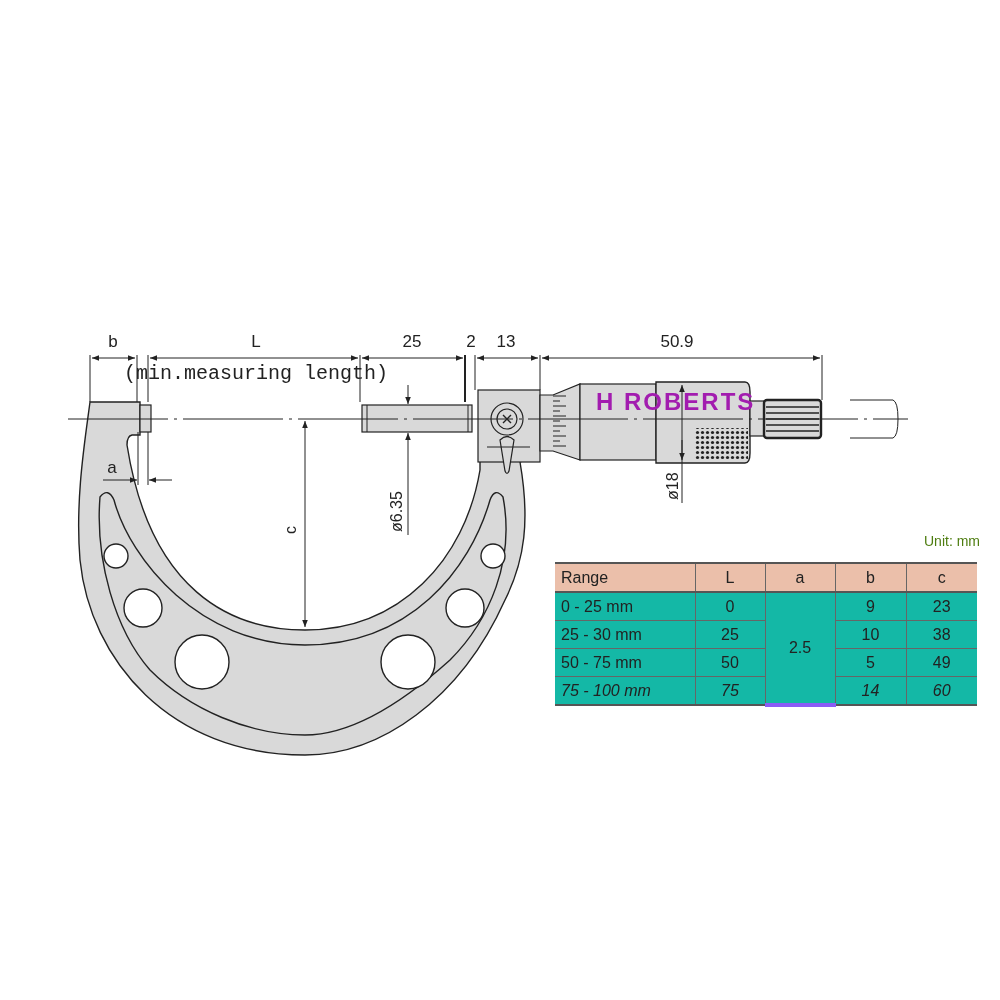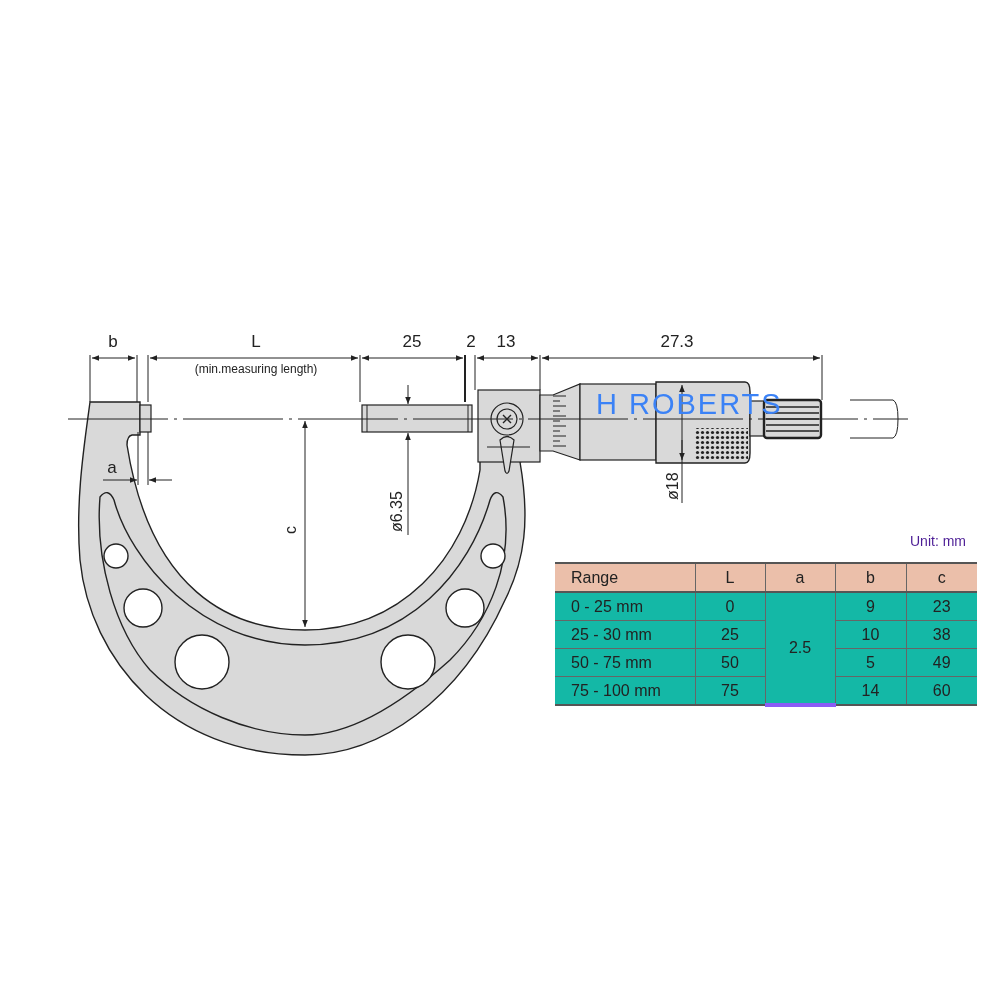--- a/index.html
+++ b/index.html
@@ -1,36 +1,36 @@
 <!DOCTYPE html>
 <html><head>
 <meta charset="utf-8">
 <style>
   html, body { margin: 0; padding: 0; background: #ffffff; }
   body { width: 1000px; height: 1000px; position: relative; overflow: hidden;
          font-family: "Liberation Sans", sans-serif; color: #222; }
   #drawing { position: absolute; left: 0; top: 0; width: 1000px; height: 1000px; }
   .dim-label { position: absolute; font-size: 17px; color: #222; white-space: nowrap;
                font-family: "Liberation Sans", sans-serif; transform: translateX(-50%); }
-  .dim-sub { font-size: 12px; }
+  .dim-sub { font-size: 20px; font-family: Liberation Mono, monospace; }
   .rot { position: absolute; font-size: 16px; color: #222; white-space: nowrap;
          transform-origin: left top; transform: rotate(-90deg); }
-  .unit-label { position: absolute; right: 34px; top: 533px; font-size: 14px; color: #4c1d95; }
+  .unit-label { position: absolute; right: 20px; top: 533px; font-size: 14px; color: #4d7c0f; }
   table.spec { position: absolute; left: 555px; top: 562px; width: 422px;
                border-collapse: collapse; font-size: 16px; }
-  table.spec th, table.spec td { height: 27px; padding: 0 16px; font-weight: normal; }
+  table.spec th, table.spec td { height: 27px; padding: 0 6px; font-weight: normal; }
   table.spec thead th { background: #ebbfaa; border-top: 2px solid #555; border-bottom: 2px solid #555; }
   table.spec tbody td { background: #14b8a6; border-bottom: 1px solid #666; }
-  table.spec tbody tr:last-child td { border-bottom: 2px solid #555; }
+  table.spec tbody tr:last-child td { border-bottom: 2px solid #555; font-style: italic; }
   table.spec th + th, table.spec td + td, table.spec td.rowspan-cell { border-left: 1px solid #666; }
   table.spec .left { text-align: left; }
   table.spec .center { text-align: center; }
   table.spec td.a-cell { border-bottom: 4px solid #8b5cf6; margin-top: 17px; }
-  .watermark { position: absolute; left: 596px; top: 388px; font-size: 29px; font-weight: normal;
-               color: #3b82f6; letter-spacing: 2px; }
+  .watermark { position: absolute; left: 596px; top: 388px; font-size: 24px; font-weight: bold;
+               color: #a21caf; letter-spacing: 2px; }
 </style>
 </head>
 <body>
 
 <svg id="drawing" viewBox="0 0 1000 1000" xmlns="http://www.w3.org/2000/svg">
   <defs>
     <pattern id="knurl" width="5" height="5" patternUnits="userSpaceOnUse">
       <rect width="5" height="5" fill="#d9d9d9"></rect>
       <circle cx="2.5" cy="2.5" r="1.6" fill="#222"></circle>
     </pattern>
@@ -134,21 +134,21 @@
 </svg>
 
 <div class="watermark">H ROBERTS</div>
 
 <div class="dim-label" style="left:113px; top:332px;">b</div>
 <div class="dim-label" style="left:256px; top:332px;">L</div>
 <div class="dim-label dim-sub" style="left:256px; top:362px;">(min.measuring length)</div>
 <div class="dim-label" style="left:412px; top:332px;">25</div>
 <div class="dim-label" style="left:471px; top:332px;">2</div>
 <div class="dim-label" style="left:506px; top:332px;">13</div>
-<div class="dim-label" style="left:677px; top:332px;">27.3</div>
+<div class="dim-label" style="left:677px; top:332px;">50.9</div>
 <div class="dim-label" style="left:112px; top:458px;">a</div>
 <div class="rot" style="left:282px; top:534px;">c</div>
 <div class="rot" style="left:388px; top:532px;">ø6.35</div>
 <div class="rot" style="left:664px; top:500px;">ø18</div>
 
 <div class="unit-label">Unit: mm</div>
 
 <table class="spec">
   <colgroup>
     <col style="width:140px">

